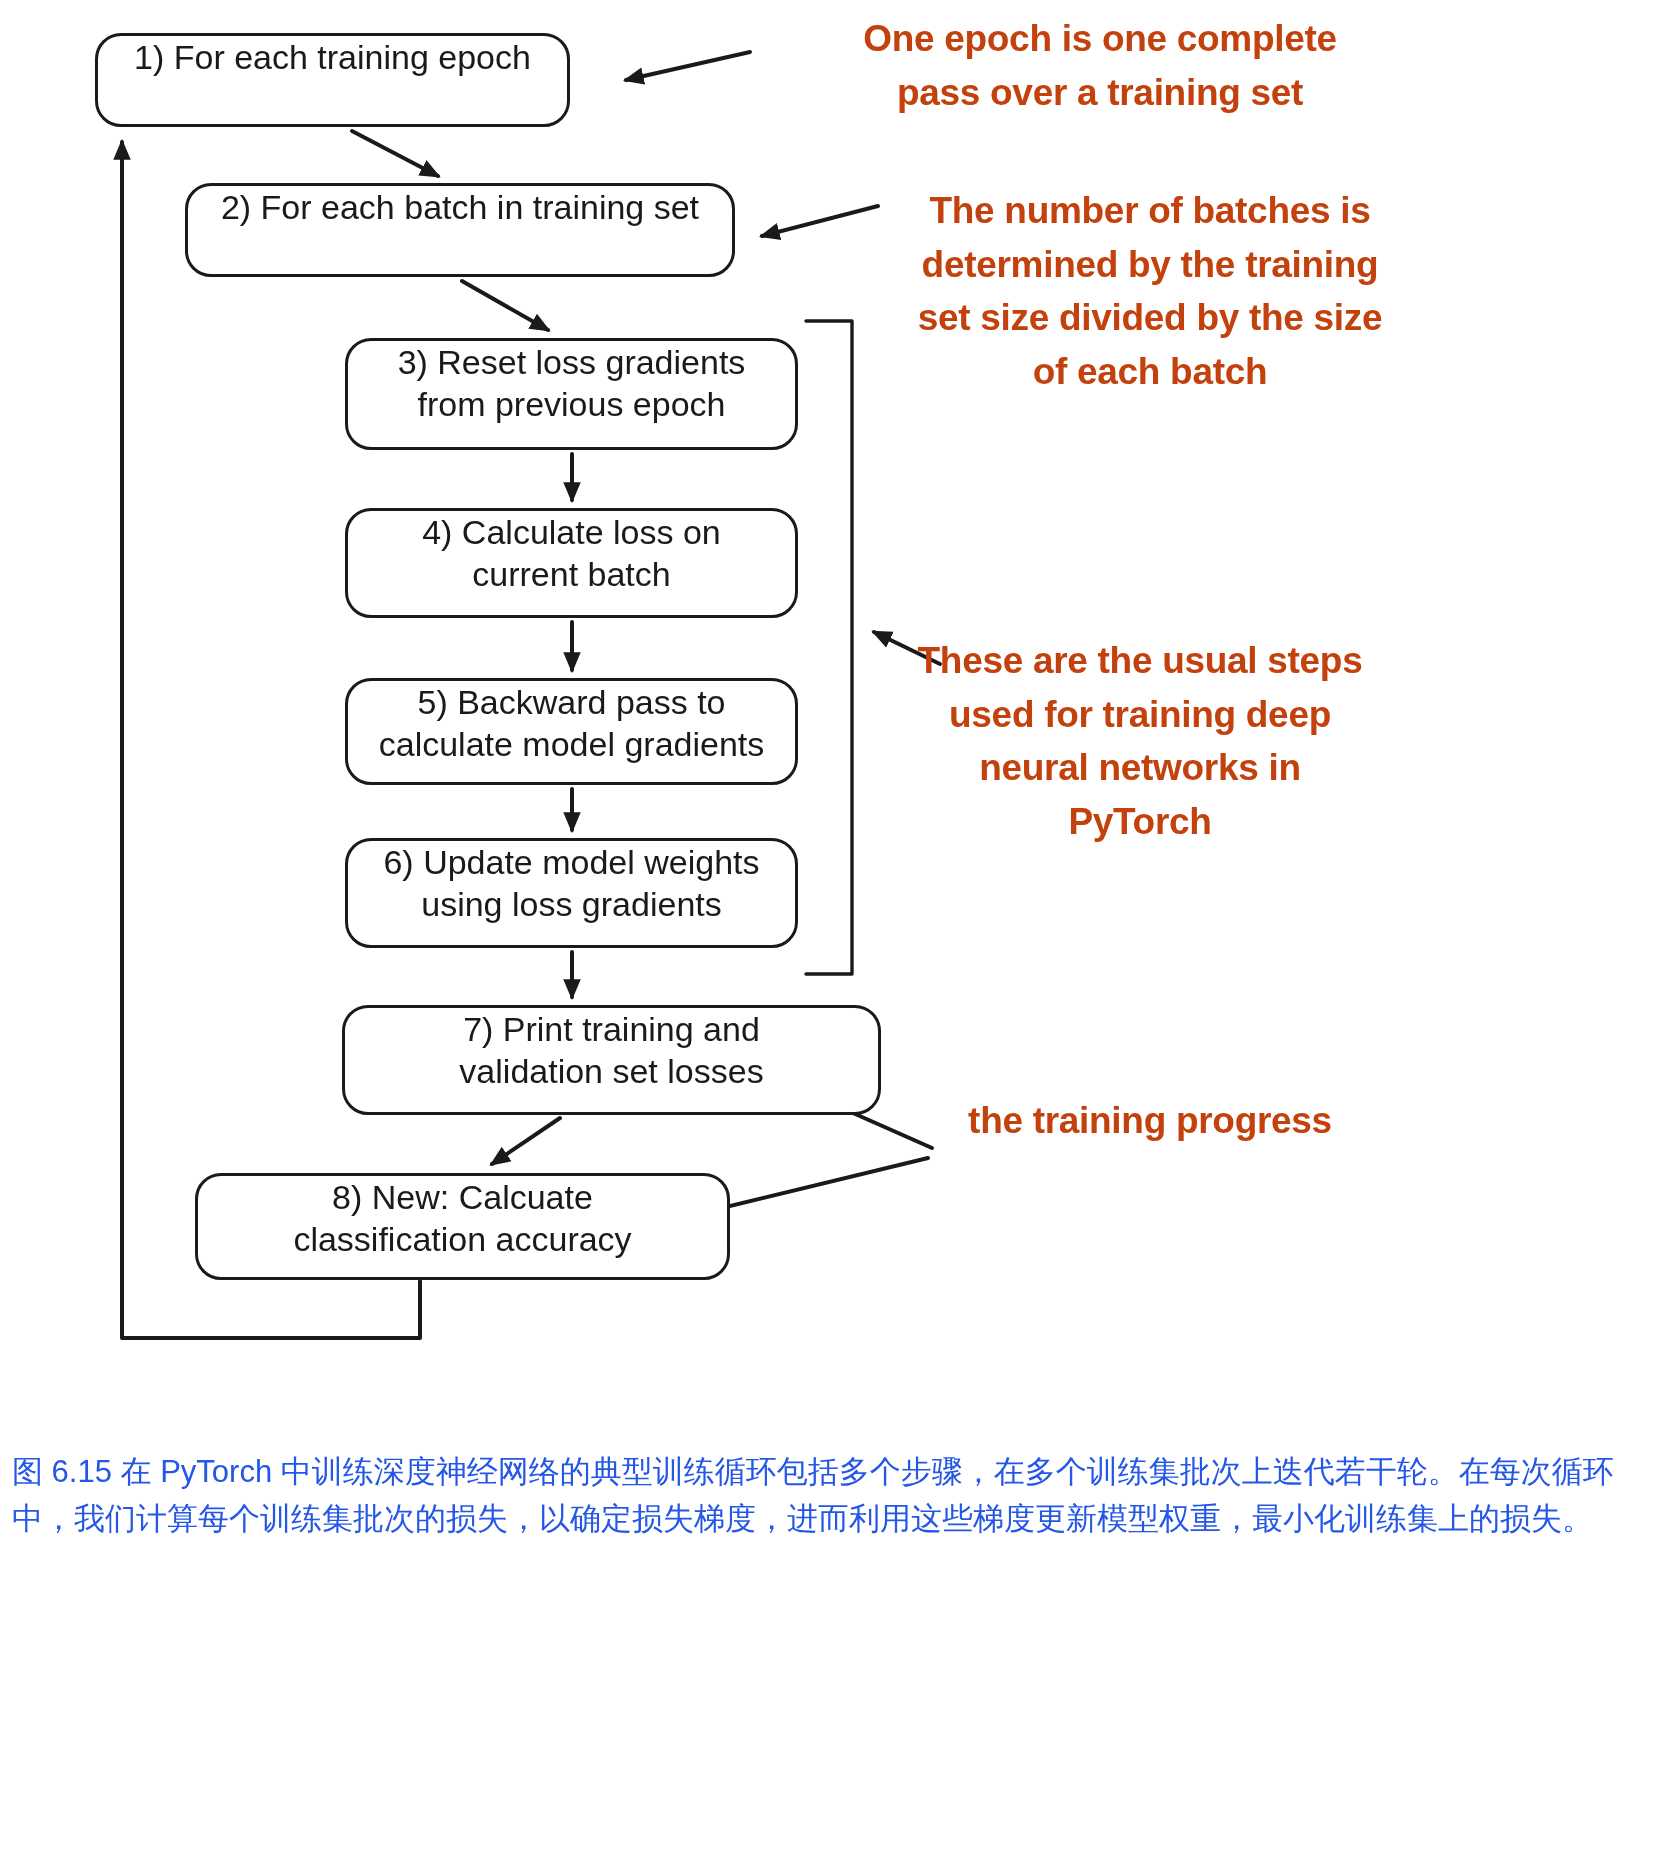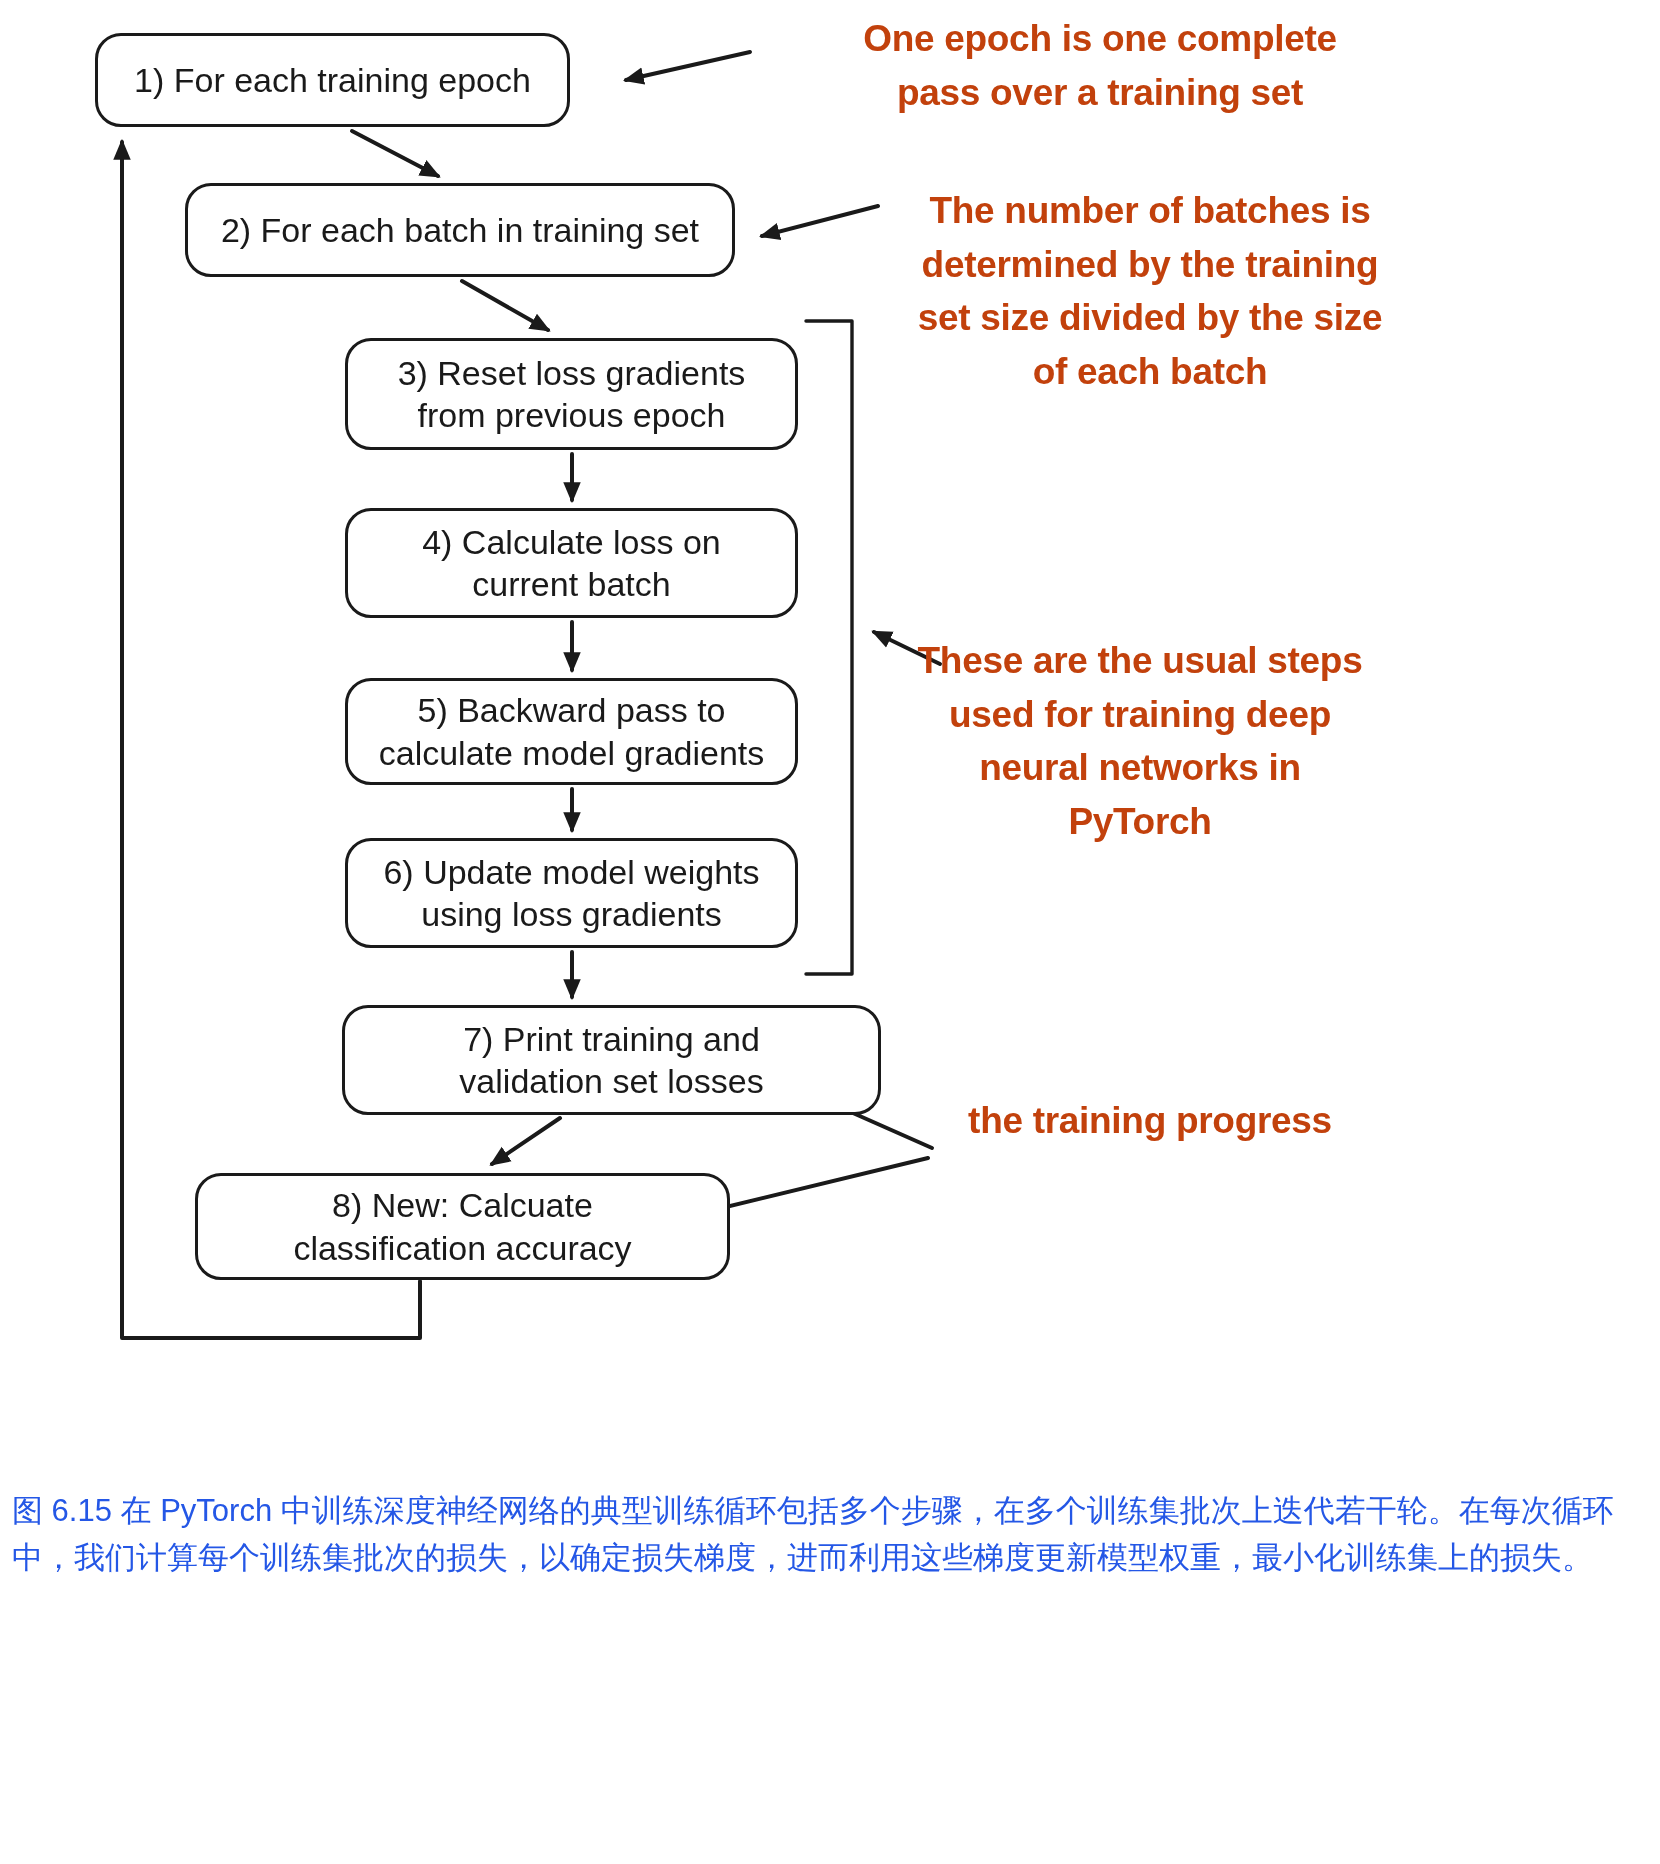--- a/index.html
+++ b/index.html
@@ -29,21 +29,21 @@
     stroke-linejoin: round;
   }
   .arrows path.bracket { stroke-width: 3.4; }
   #ah path { fill: var(--ink, #1a1a1a); stroke: none; }
 
   .flow-box {
     position: absolute;
     display: flex;
     flex-direction: column;
     align-items: center;
-    justify-content: center;
+    justify-content: flex-start;
     border: 3px solid var(--ink, #1a1a1a);
     border-radius: 26px;
     background: #ffffff;
     font-size: 34px;
     line-height: 1.24;
     color: var(--ink, #1a1a1a);
     text-align: center;
   }
   .flow-box span { white-space: nowrap; display: block; }
 
@@ -59,21 +59,20 @@
   .annotation div { white-space: nowrap; }
 
   .caption {
     position: absolute;
     left: 12px;
     top: 1448px;
     width: 1640px;
     font-size: 31px;
     line-height: 1.52;
     color: var(--caption, #2457e6);
-    margin-top: 39px;
   }
 </style>
 </head>
 <body>
 
 <div class="canvas">
 
   <svg class="arrows" viewBox="0 0 1660 1864" aria-hidden="true">
     <defs>
       <marker id="ah" viewBox="0 0 10 10" refX="8.5" refY="5" markerWidth="5.2" markerHeight="5.2" orient="auto">

